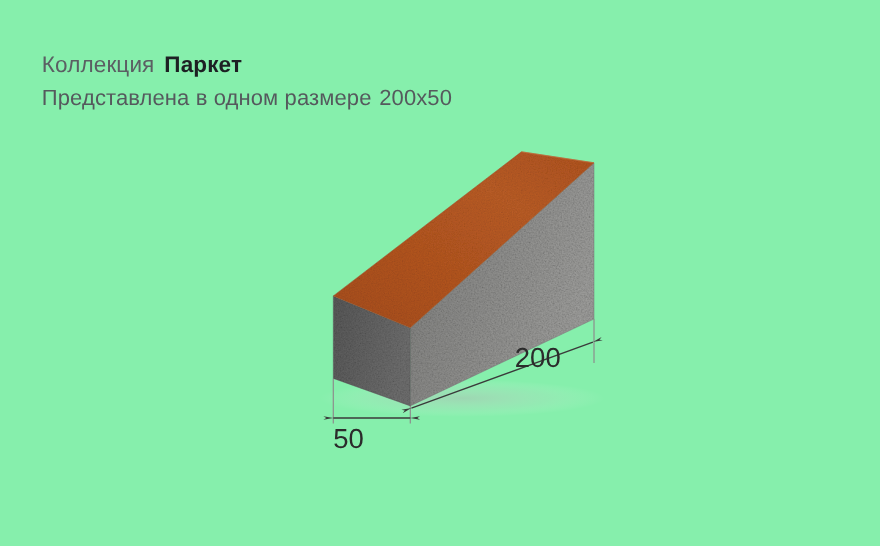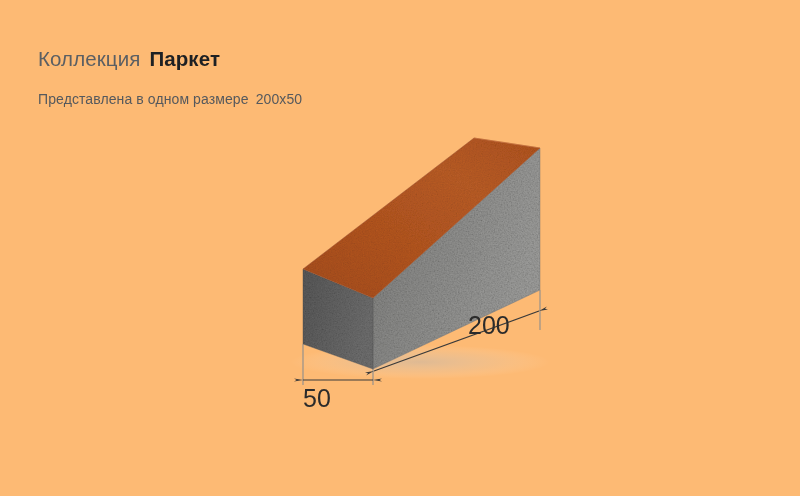--- a/index.html
+++ b/index.html
@@ -8,21 +8,21 @@
     padding: 0;
     background: #ffffff;
   }
   body {
     font-family: "Liberation Sans", sans-serif;
   }
   #page {
     position: relative;
     width: 800px;
     height: 496px;
-    background: #fdba74;
+    background: #86efac;
     overflow: hidden;
   }
 
   
   .caption-block {
     position: absolute;
     left: 38px;
     top: 46px;
     width: 620px;
   }
@@ -35,26 +35,26 @@
   .collection-word {
     color: #5b5f63;
     font-weight: 400;
   }
   .collection-name {
     color: #1d2023;
     font-weight: 700;
     margin-left: 9px;
   }
   .caption-line2 {
-    font-size: 14px;
+    font-size: 20px;
     line-height: 26px;
     color: #55595d;
     font-weight: 400;
     white-space: nowrap;
-    margin-top: 14px;
+    margin-top: 4px;
     letter-spacing: 0.1px;
   }
   .size-value {
     margin-left: 7px;
   }
 
   
   .illustration {
     position: absolute;
     left: 0;

